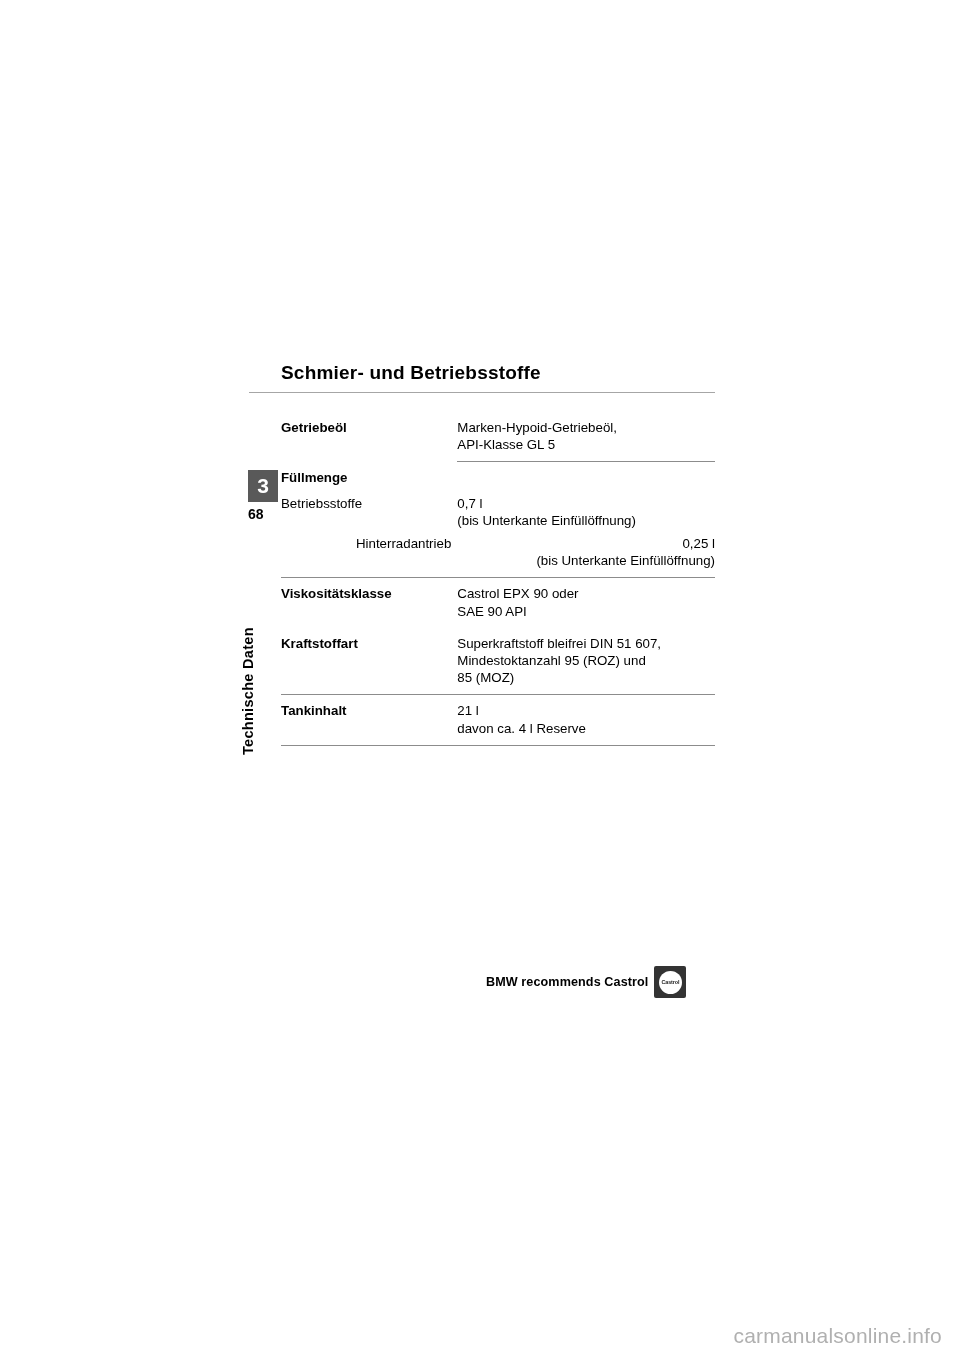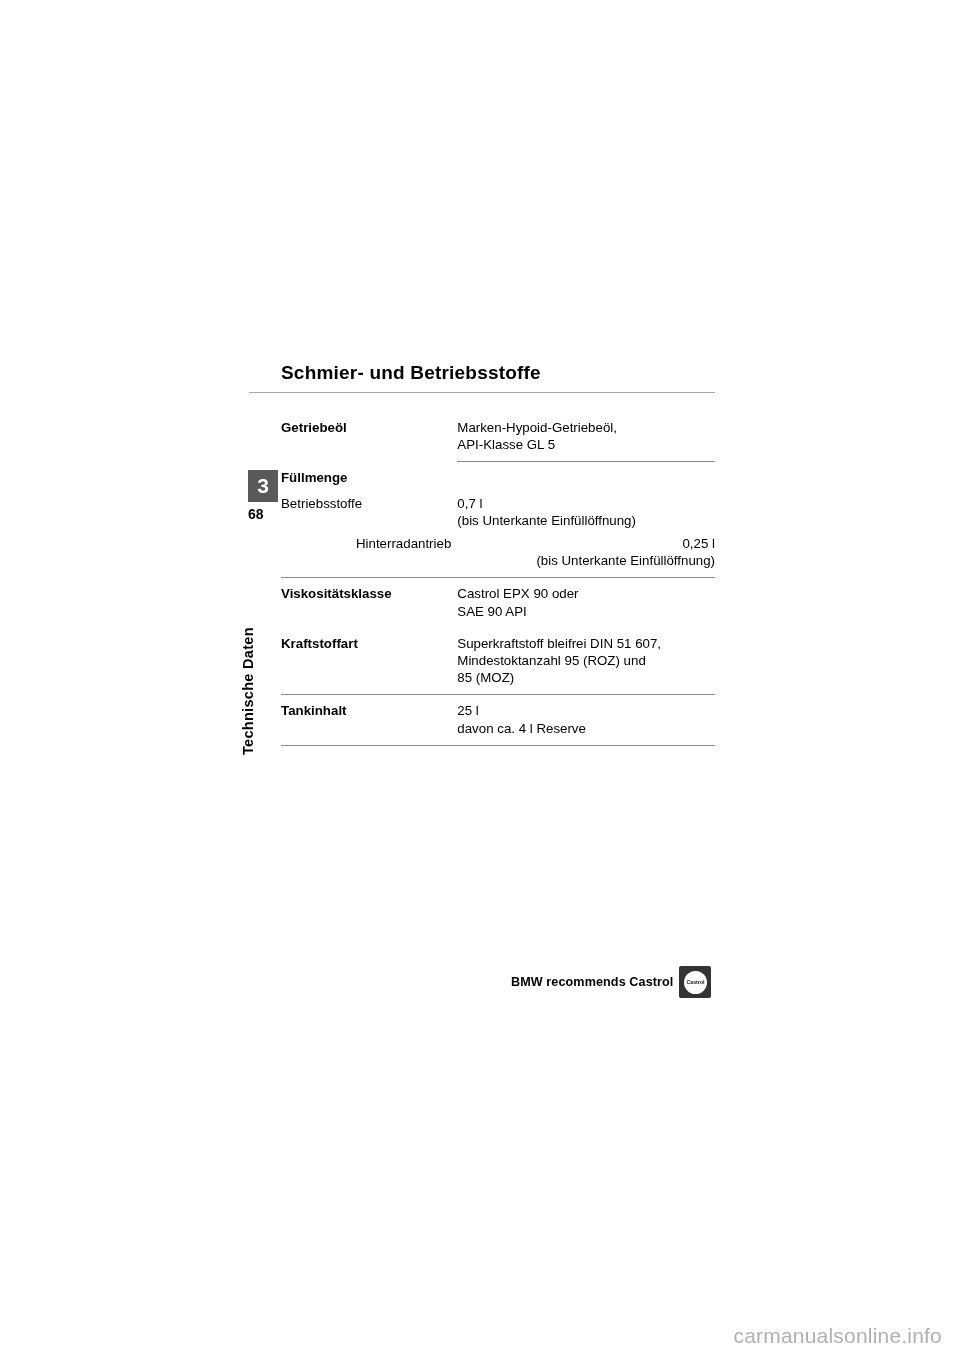--- a/index.html
+++ b/index.html
@@ -129,21 +129,21 @@
   }
   .rule-none { height: 1px; background: transparent; }
 
   
   .sub-first td { padding-top: 6px !important; text-align: right; }
   .sub-last td { padding-bottom: 8px !important; }
 
   
   .castrol-bar {
     position: absolute;
-    left: 511px;
+    left: 486px;
     top: 968px;
     display: flex;
     align-items: center;
     height: 28px;
   }
   .castrol-text {
     font-size: 12.6px;
     font-weight: bold;
     color: #000000;
     margin-right: 6px;
@@ -276,21 +276,21 @@
             <div class="rule-full"></div>
           </td>
         <td>
             <div class="rule-full"></div>
           </td>
       </tr>
 
       <tr>
         <td class="col-label lbl-bold row-block">Tankinhalt</td>
         <td class="col-value row-block">
-          <div>25 l</div>
+          <div>21 l</div>
           <div>davon ca. 4 l Reserve</div>
         </td>
       </tr>
       <tr class="rule-row">
         <td>
             <div class="rule-full"></div>
           </td>
         <td>
             <div class="rule-full"></div>
           </td>

